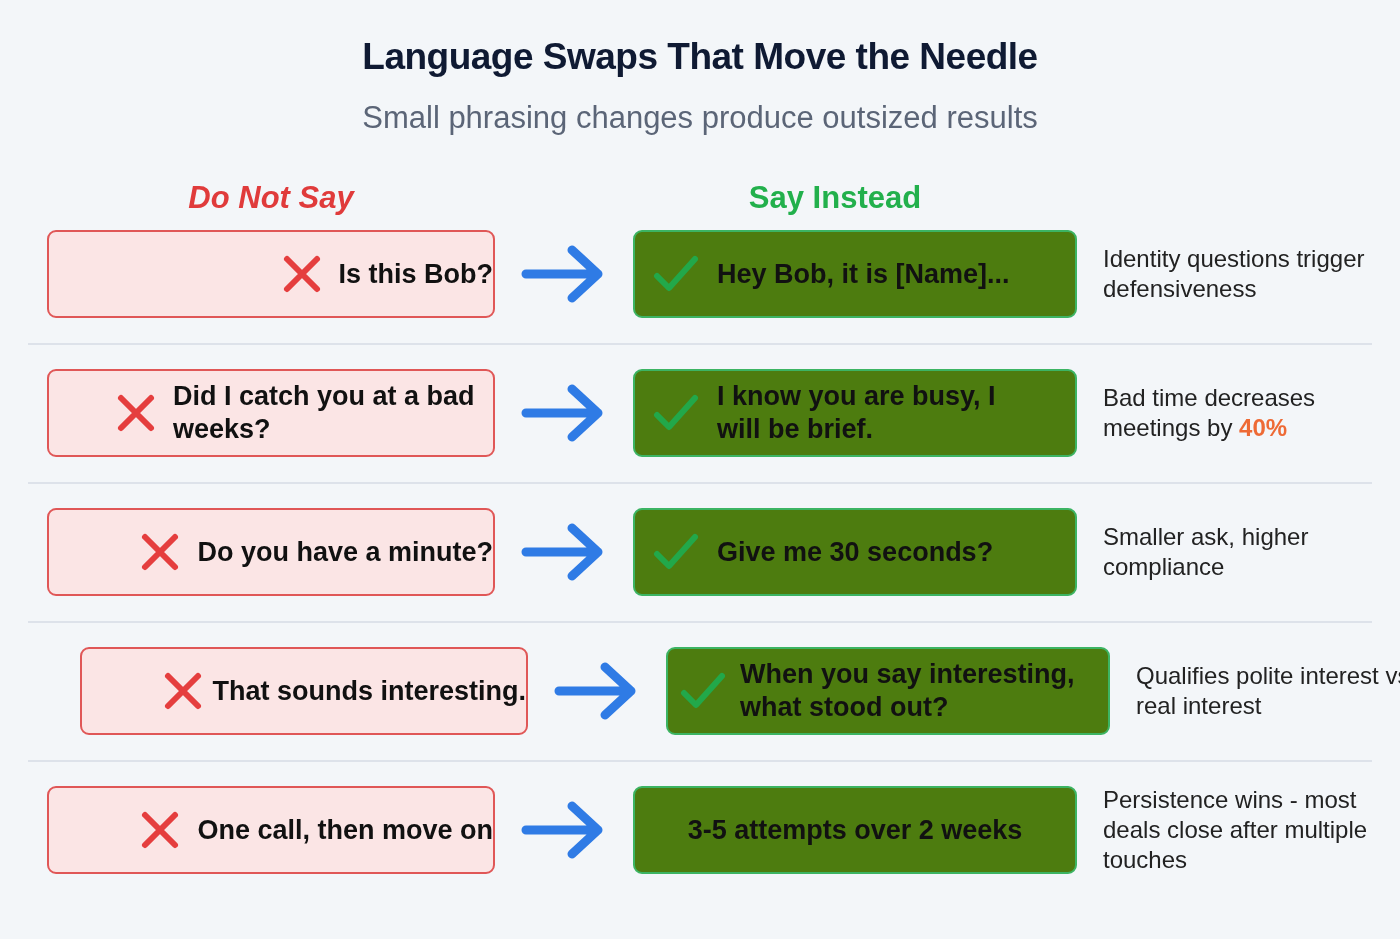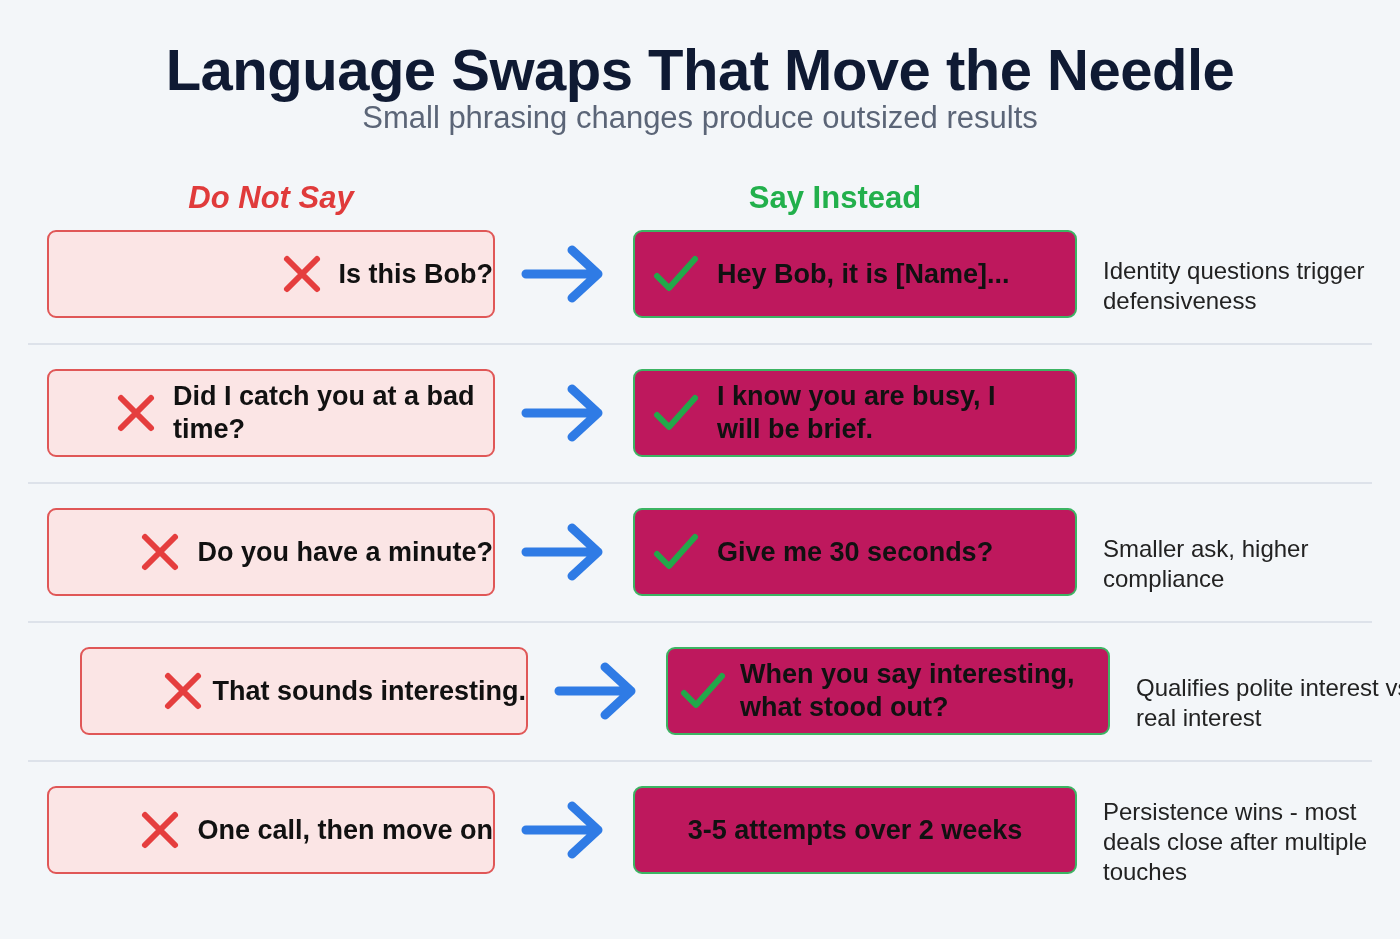--- a/index.html
+++ b/index.html
@@ -4,52 +4,52 @@
 <style>
   html, body { margin: 0; padding: 0; }
   body {
     width: 1400px; height: 939px; overflow: hidden;
     background: #f3f6f9;
     font-family: "Liberation Sans", sans-serif;
     position: relative;
   }
   .title {
     position: absolute; left: 0; top: 36px; width: 1400px; text-align: center;
-    font-size: 58px; font-weight: bold; color: #0f1a33; letter-spacing: -0.5px;
+    font-size: 37px; font-weight: bold; color: #0f1a33; letter-spacing: -0.5px;
   }
   .subtitle {
     position: absolute; left: 0; top: 100px; width: 1400px; text-align: center;
     font-size: 31px; color: #5b6577;
   }
   .col-head {
     position: absolute; top: 180px; font-size: 31px; font-weight: bold; text-align: center;
   }
   .col-head.bad { left: 47px; width: 448px; color: #e03b3b; font-style: italic; }
   .col-head.good { left: 613px; width: 444px; color: #22b04c; }
   .row { position: absolute; left: 0; width: 1400px; height: 139px; }
   .divider {
     position: absolute; left: 28px; width: 1344px; height: 2px; background: #dde2ea;
   }
   .box {
     position: absolute; top: 0; height: 88px; border-radius: 9px; box-sizing: border-box;
     display: flex; align-items: center;
   }
   .box.bad { left: 47px; width: 448px; background: #fbe5e5; border: 2px solid #e05757; justify-content: flex-end; }
-  .box.good { left: 633px; width: 444px; background: #be185d; border: 2px solid #3cb463; }
+  .box.good { left: 633px; width: 444px; background: #4d7c0f; border: 2px solid #3cb463; }
   .icon { width: 46px; height: 46px; flex: 0 0 46px; display: flex; align-items: center; justify-content: center; }
   .box.bad .icon { margin-left: 16px; margin-right: 14px; }
   .box.good .icon { margin-left: 18px; margin-right: 18px; }
   .box-text {
     font-size: 27px; font-weight: bold; color: #111; line-height: 33px;
   }
   .box.good.noicon { justify-content: center; }
   .arrow { position: absolute; left: 520px; top: 14px; width: 88px; height: 60px; }
   .note {
     position: absolute; left: 1103px; width: 280px; font-size: 24px; line-height: 30px; color: #222;
-    display: flex; align-items: center; height: 88px; top: 12px;
+    display: flex; align-items: center; height: 88px; top: 0;
   }
   .note .hl { color: #ee6a35; font-weight: bold; }
 </style>
 </head>
 <body>
 
 <div class="title">Language Swaps That Move the Needle</div>
 <div class="subtitle">Small phrasing changes produce outsized results</div>
 
 <div class="col-head bad">Do Not Say</div>
@@ -81,33 +81,36 @@
 </div>
 <div class="divider" style="top:343px;"></div>
 
 <div class="row" style="top:369px;">
   <div class="box bad">
     <span class="icon">
       <svg width="42" height="42" viewBox="0 0 42 42">
           <path d="M6 6 L36 36 M36 6 L6 36" stroke="#e53e3e" stroke-width="6" stroke-linecap="round"></path>
         </svg>
     </span>
-    <span class="box-text" style="width:320px;">Did I catch you at a bad time?</span>
+    <span class="box-text" style="width:320px;">Did I catch you at a bad weeks?</span>
   </div>
   <svg class="arrow" viewBox="0 0 88 60">
       <path d="M6 30 L78 30 M52 6 L78 30 L52 54" stroke="#2f7be5" stroke-width="9" fill="none" stroke-linecap="round" stroke-linejoin="round"></path>
     </svg>
   <div class="box good">
     <span class="icon">
       <svg width="46" height="40" viewBox="0 0 46 40">
           <path d="M4 22 L16 34 L42 5" stroke="#22a84a" stroke-width="6" fill="none" stroke-linecap="round" stroke-linejoin="round"></path>
         </svg>
     </span>
     <span class="box-text" style="width:300px;">I know you are busy, I will be brief.</span>
   </div>
+  <div class="note">
+      <span><span>Bad time decreases meetings by </span><span class="hl">40%</span></span>
+    </div>
 </div>
 <div class="divider" style="top:482px;"></div>
 
 <div class="row" style="top:508px;padding-left:8px;">
   <div class="box bad">
     <span class="icon">
       <svg width="42" height="42" viewBox="0 0 42 42">
           <path d="M6 6 L36 36 M36 6 L6 36" stroke="#e53e3e" stroke-width="6" stroke-linecap="round"></path>
         </svg>
     </span>

